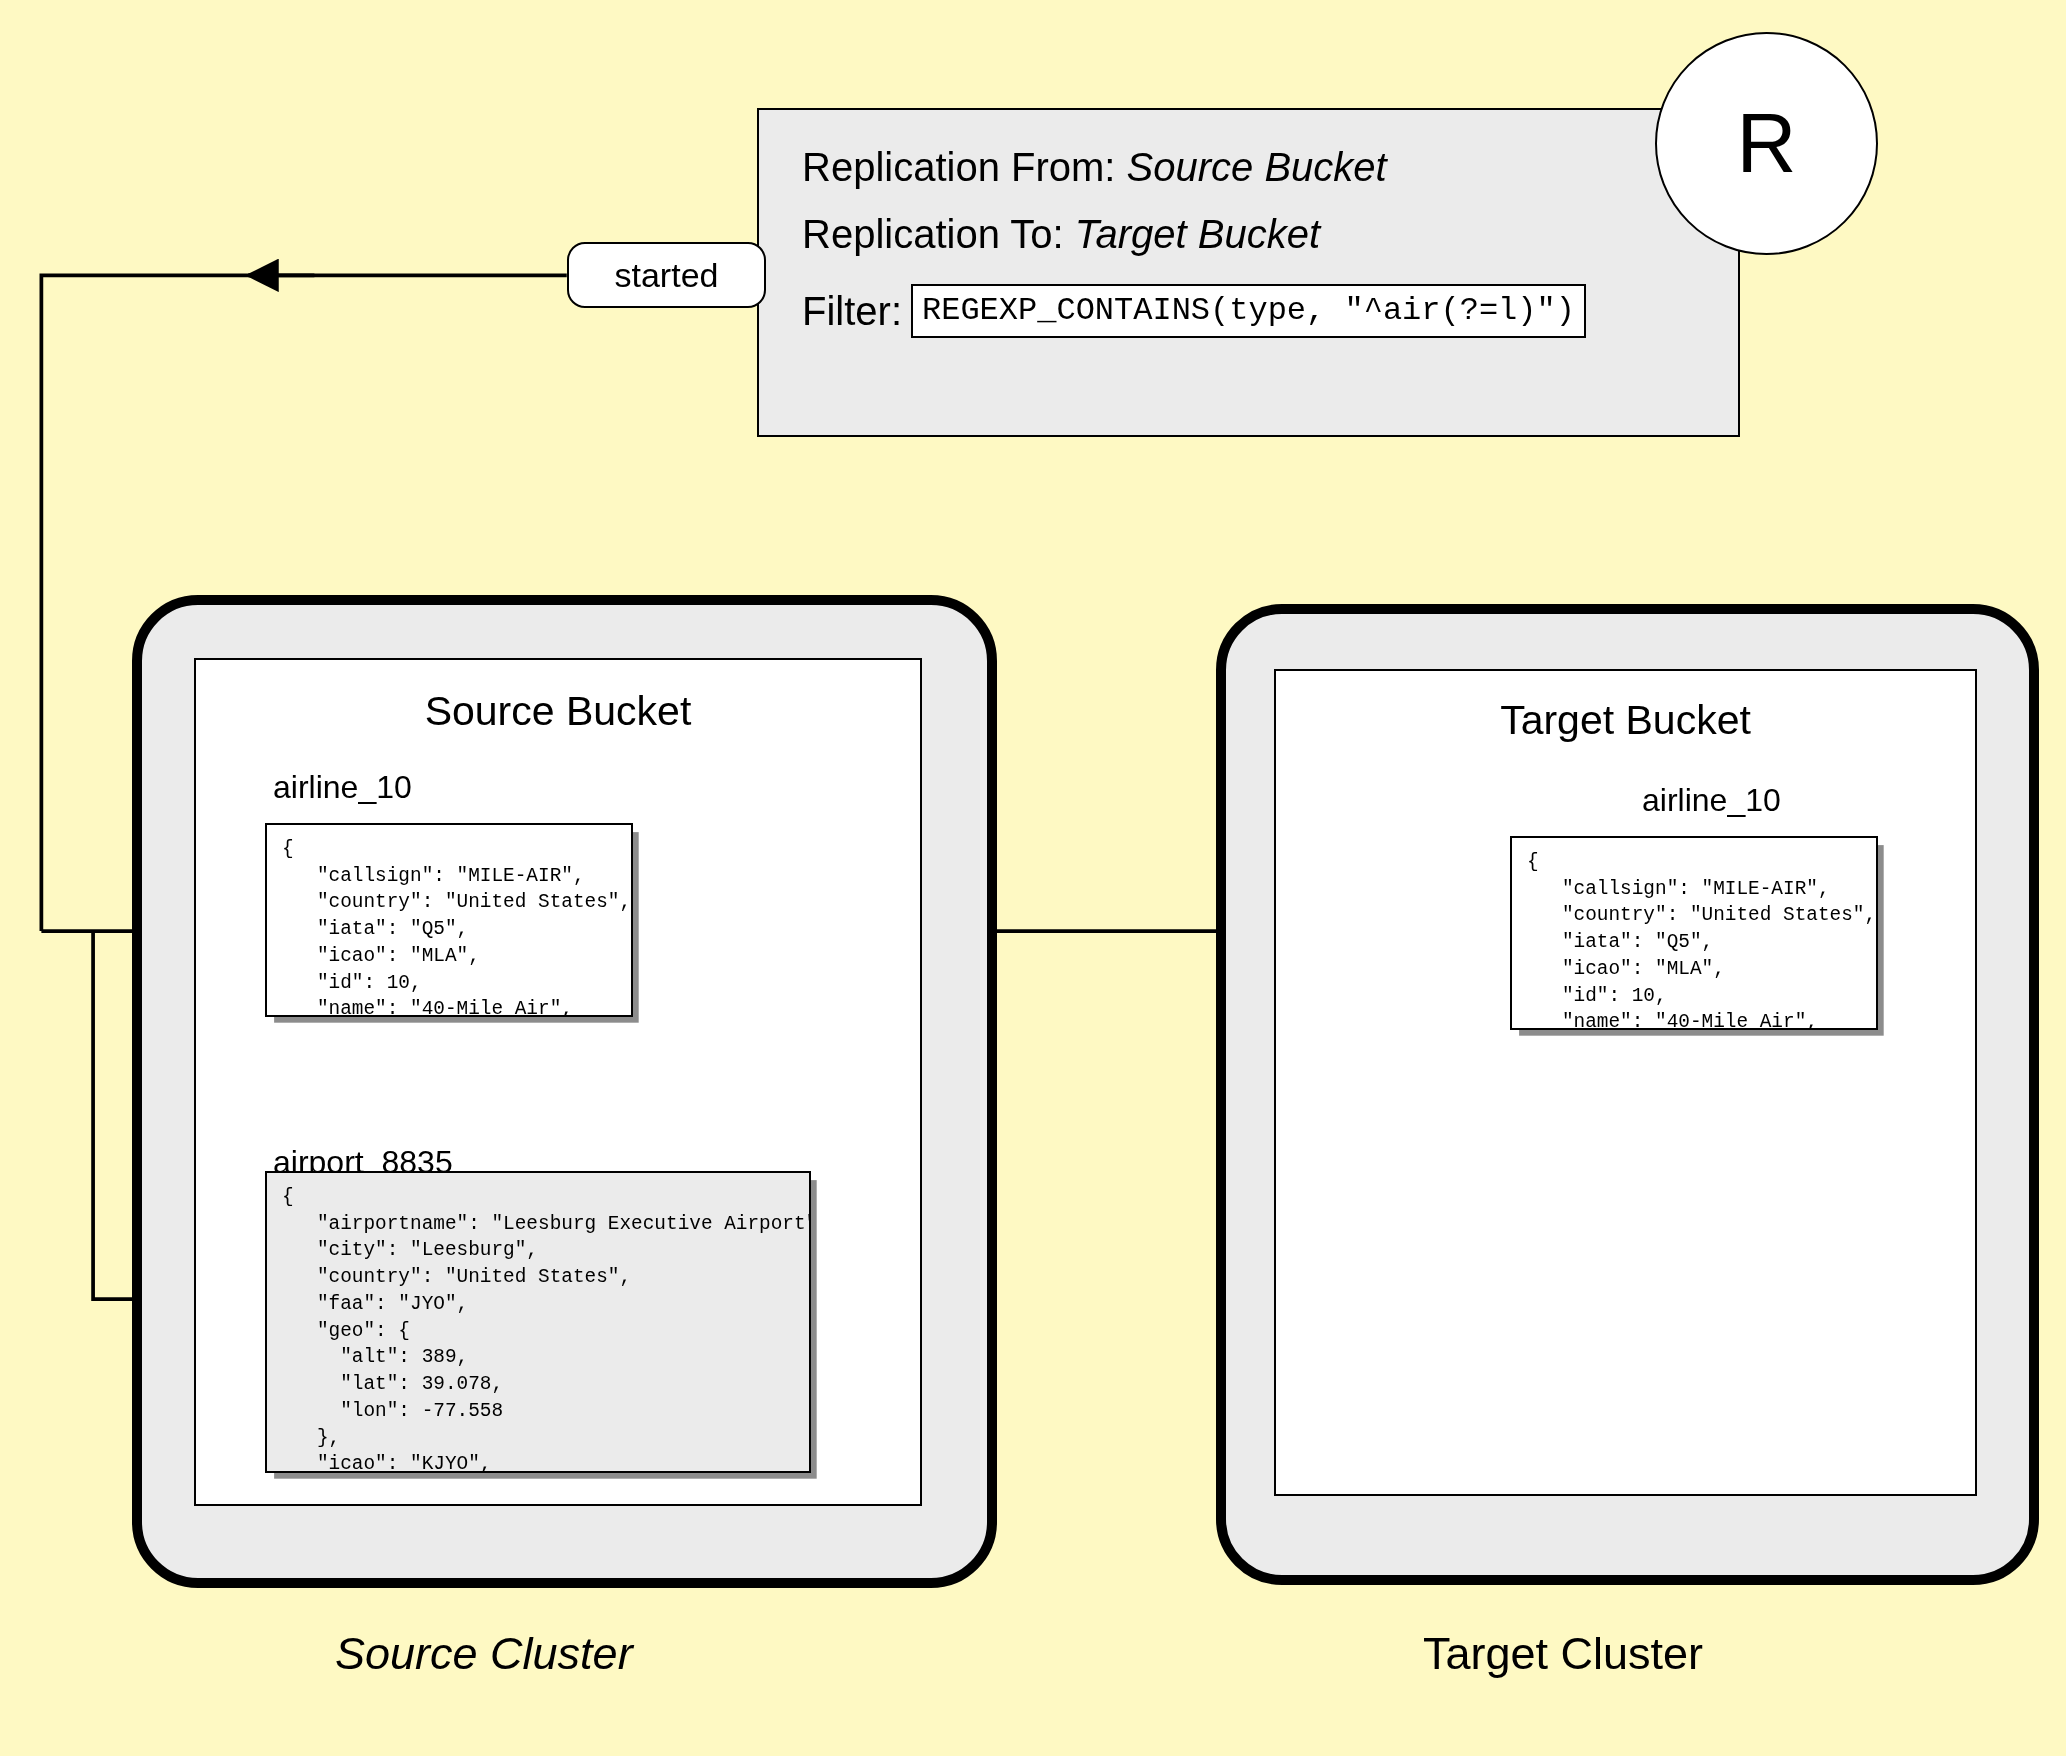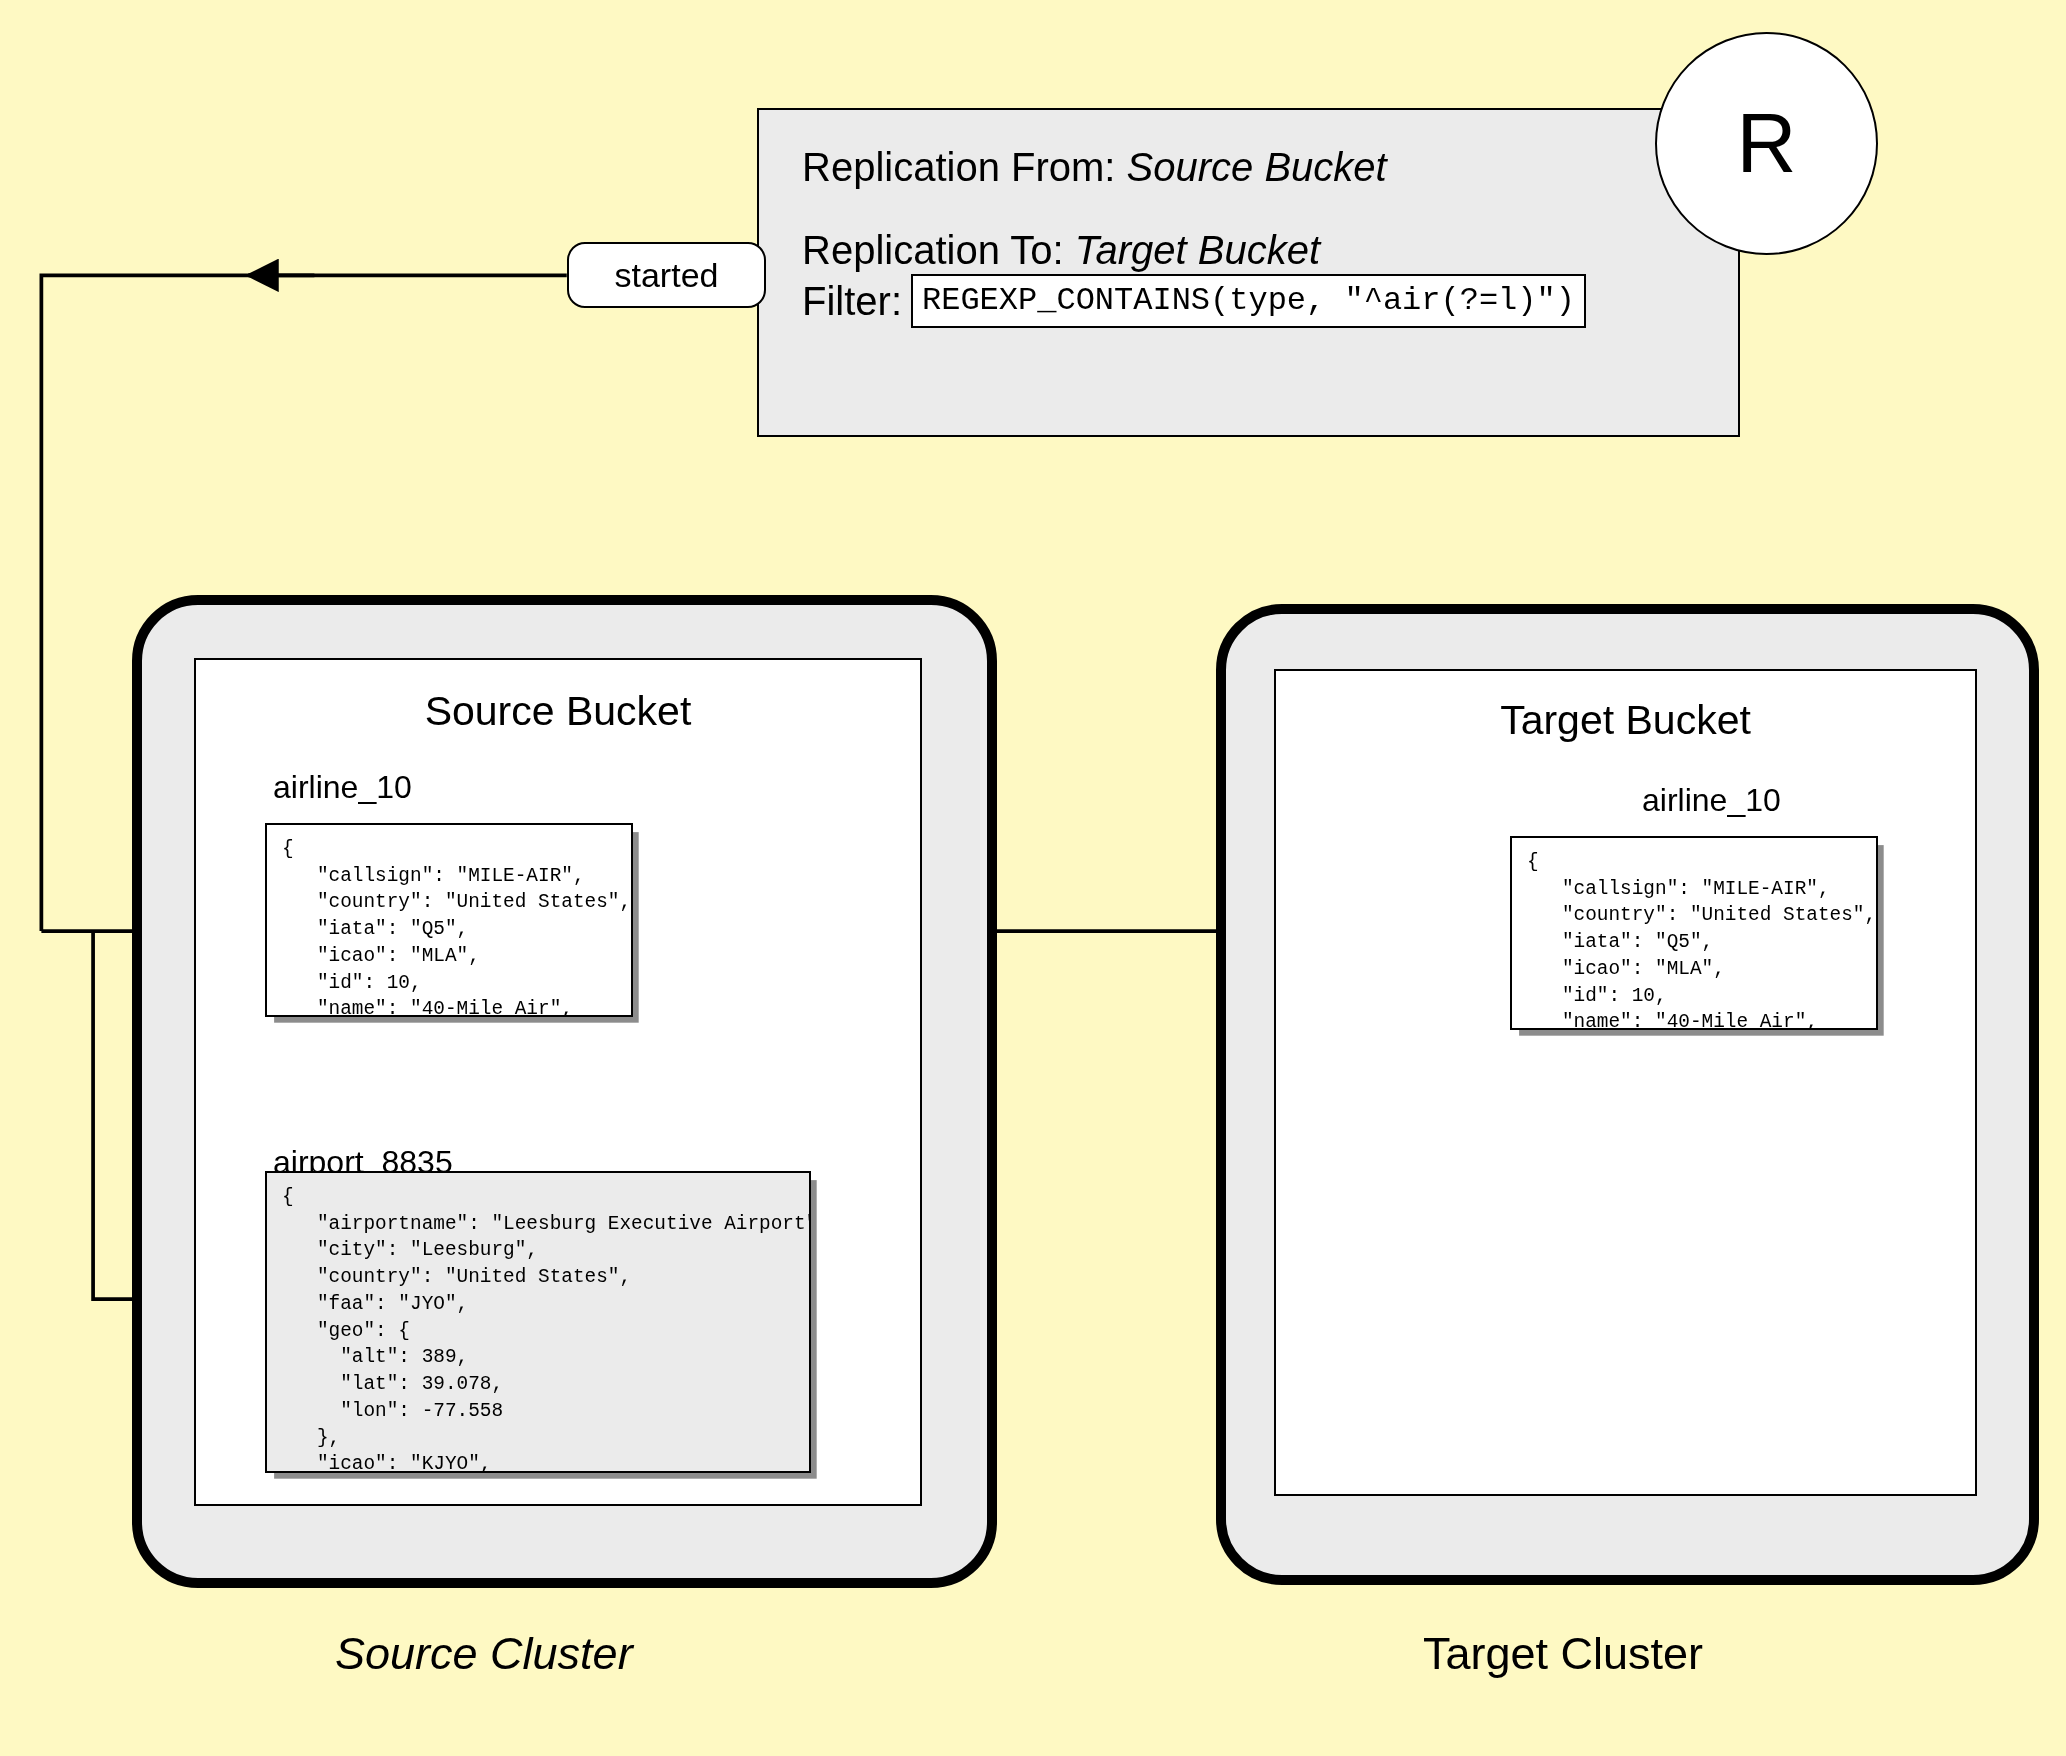--- a/index.html
+++ b/index.html
@@ -11,22 +11,22 @@
   .repl-box{
     position:absolute;left:757px;top:108px;width:983px;height:329px;
     background:#ebebeb;border:2.5px solid #000;box-sizing:border-box;
   }
   .repl-line{
     position:absolute;left:43px;font-size:40px;color:#000;white-space:nowrap;
     font-family:"Liberation Sans",sans-serif;
   }
   .repl-line .em{font-style:italic;}
   .repl-l1{top:35px;}
-  .repl-l2{top:118px;}
-  .filter-row{position:absolute;left:43px;top:164px;display:flex;align-items:center;}
+  .repl-l2{top:102px;}
+  .filter-row{position:absolute;left:43px;top:174px;display:flex;align-items:center;}
   .filter-label{font-size:40px;color:#000;margin-right:9px;}
   .filter-field{
     background:#ffffff;border:2.1px solid #000;box-sizing:border-box;
     padding:5.8px 9px 7.4px 9px;
   }
   .filter-code{
     font-family:"Liberation Mono",monospace;font-size:32px;color:#000;white-space:pre;
     letter-spacing:0px;
   }
 

